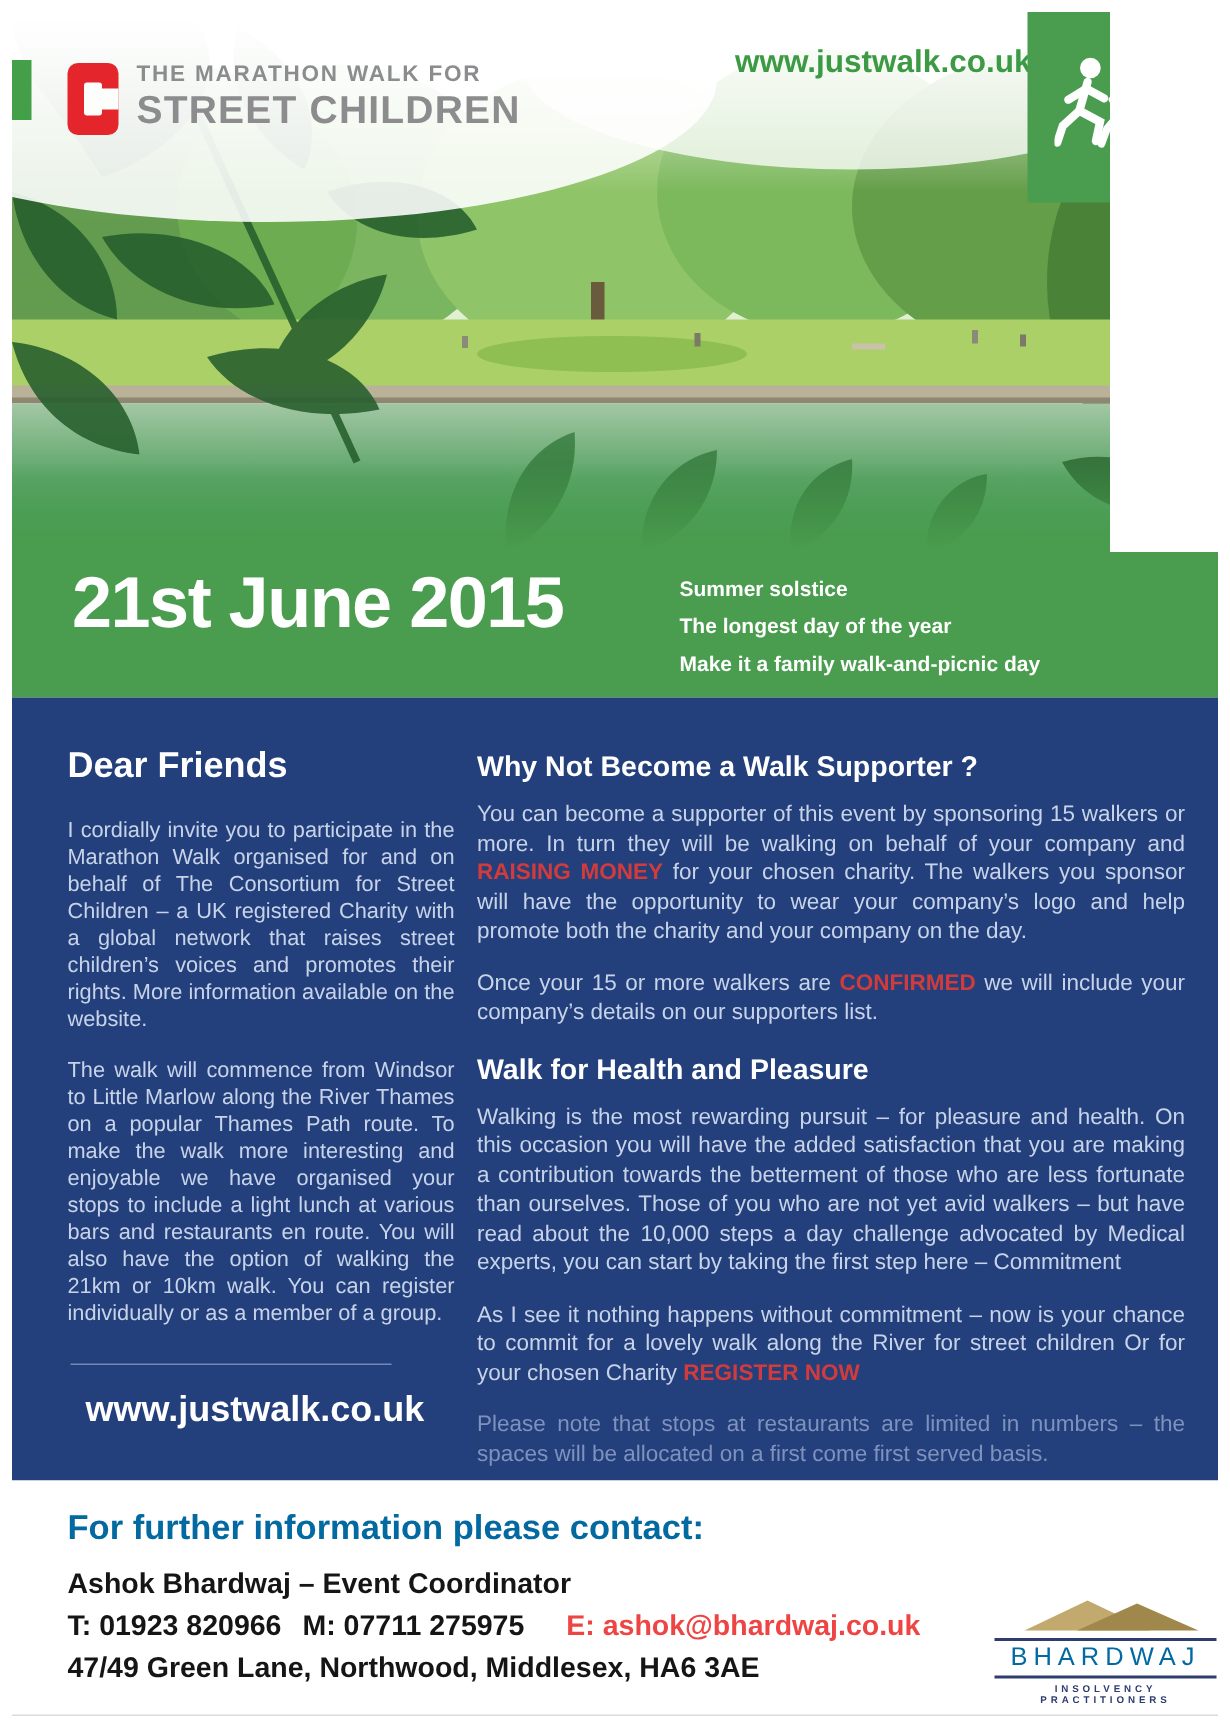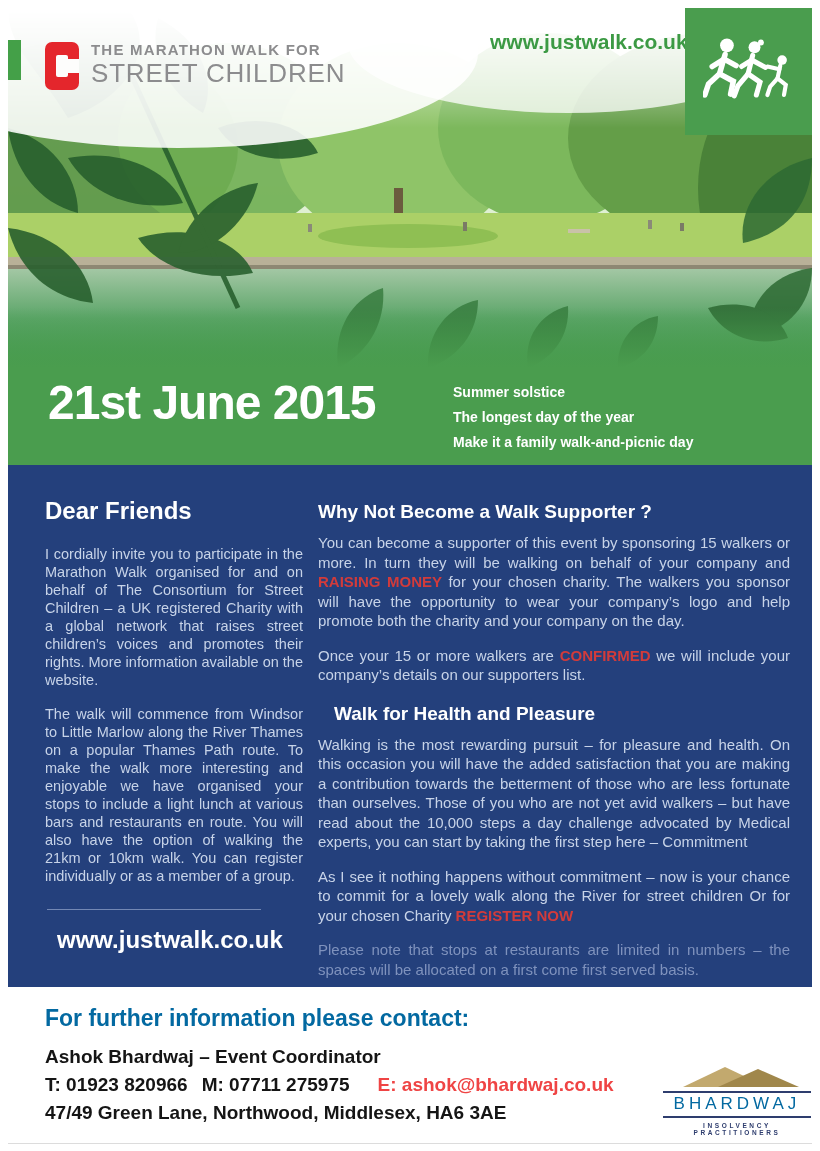--- a/index.html
+++ b/index.html
@@ -1,50 +1,50 @@
 <!DOCTYPE html>
 <html><head>
 <meta charset="utf-8">
 <style>
   html,body{margin:0;padding:0;background:#ffffff;}
   body{width:820px;height:1151px;font-family:"Liberation Sans",sans-serif;}
   .flyer{position:relative;width:820px;height:1151px;background:#ffffff;overflow:hidden;}
 
   
-  .photo-wrap{position:absolute;left:8px;top:8px;width:804px;height:360px;overflow:hidden;}
+  .photo-wrap{position:absolute;left:8px;top:8px;width:732px;height:360px;overflow:hidden;}
   .photo-wrap svg{display:block;}
 
   .logo{position:absolute;left:0px;top:28px;width:350px;height:70px;}
   .logo-bar{position:absolute;left:0;top:4px;width:13px;height:40px;background:#44a048;}
   .logo-c{position:absolute;left:37px;top:6px;width:34px;height:48px;background:#e4262c;border-radius:7px;}
   .logo-c::before{content:'';position:absolute;left:11px;top:13px;width:12px;height:22px;background:#fdfdfc;border-radius:2px;}
   .logo-c::after{content:'';position:absolute;left:22px;top:17px;width:12px;height:14px;background:#fdfdfc;}
   .logo-text{position:absolute;left:83px;top:5px;color:#8c8c8e;}
   .logo-line1{font-size:15px;font-weight:bold;letter-spacing:1.2px;line-height:18px;}
-  .logo-line2{font-size:26px;font-weight:normal;letter-spacing:0.8px;line-height:28px;}
+  .logo-line2{font-size:26px;font-weight:bold;letter-spacing:0.8px;line-height:28px;}
 
   .top-url{position:absolute;left:482px;top:22px;font-size:21px;font-weight:bold;color:#3c9a44;}
   .family-box{position:absolute;left:677px;top:0px;width:127px;height:127px;background:#4a9d4e;display:flex;align-items:center;justify-content:center;}
 
   
   .date-band{position:absolute;left:8px;top:368px;width:804px;height:97px;background:#4a9d4e;}
   .date-big{position:absolute;left:40px;top:7px;font-size:48px;font-weight:bold;color:#ffffff;letter-spacing:-1px;}
   .date-sub{position:absolute;left:445px;top:12px;color:#ffffff;font-weight:bold;font-size:14px;line-height:25px;}
 
   
   .blue{position:absolute;left:8px;top:465px;width:804px;height:522px;background:#24407c;overflow:hidden;}
   .col-left{position:absolute;left:37px;top:32px;width:258px;color:#c7d3e8;}
   .col-right{position:absolute;left:310px;top:36px;width:472px;color:#c7d3e8;}
   .col-left h1{margin:0 0 20px 0;font-size:24px;color:#ffffff;font-weight:bold;}
   .col-left p{margin:0 0 16px 0;font-size:14.5px;line-height:18px;text-align:justify;}
   .left-divider{border:none;border-top:1px solid rgba(180,195,225,0.55);width:214px;margin:24px 0 0 2px;}
   .left-url{margin-top:16px;padding-left:12px;font-size:24px;font-weight:bold;color:#ffffff;}
   .col-right h2{margin:0 0 10px 0;font-size:19px;color:#ffffff;font-weight:bold;}
   .col-right p{margin:0 0 15px 0;font-size:15px;line-height:19.5px;text-align:justify;}
-  .col-right .h2-second{margin-top:18px;margin-left:16px;}
+  .col-right .h2-second{margin-top:18px;}
   .red{color:#d23b3b;font-weight:bold;}
   .note{font-size:13px;line-height:16.5px;color:#7f92bd;text-align:justify;margin-top:2px;}
 
   
   .footer{position:absolute;left:8px;top:987px;width:804px;height:156px;background:#ffffff;border-bottom:1px solid #dcdcdc;}
   .footer-heading{position:absolute;left:37px;top:18px;font-size:23px;font-weight:bold;color:#0369a1;}
   .contact{position:absolute;left:37px;top:56px;color:#151515;font-size:19px;font-weight:bold;line-height:28px;}
   .contact .sp{display:inline-block;width:14px;}
   .email-link{color:#ef4444;text-decoration:none;text-align:center;}
 

